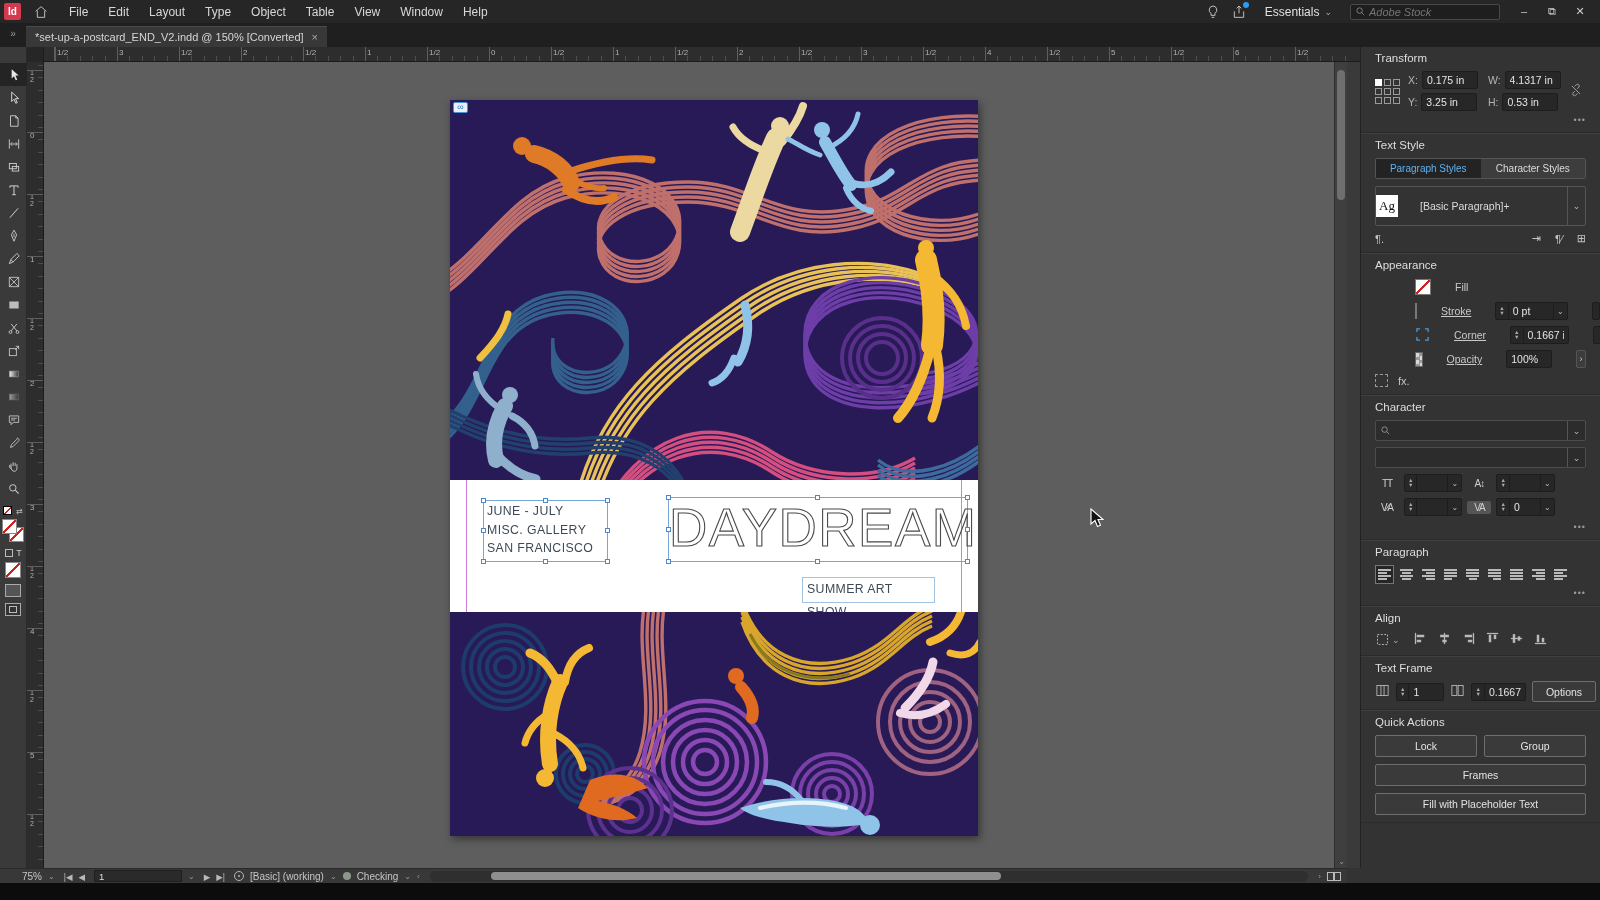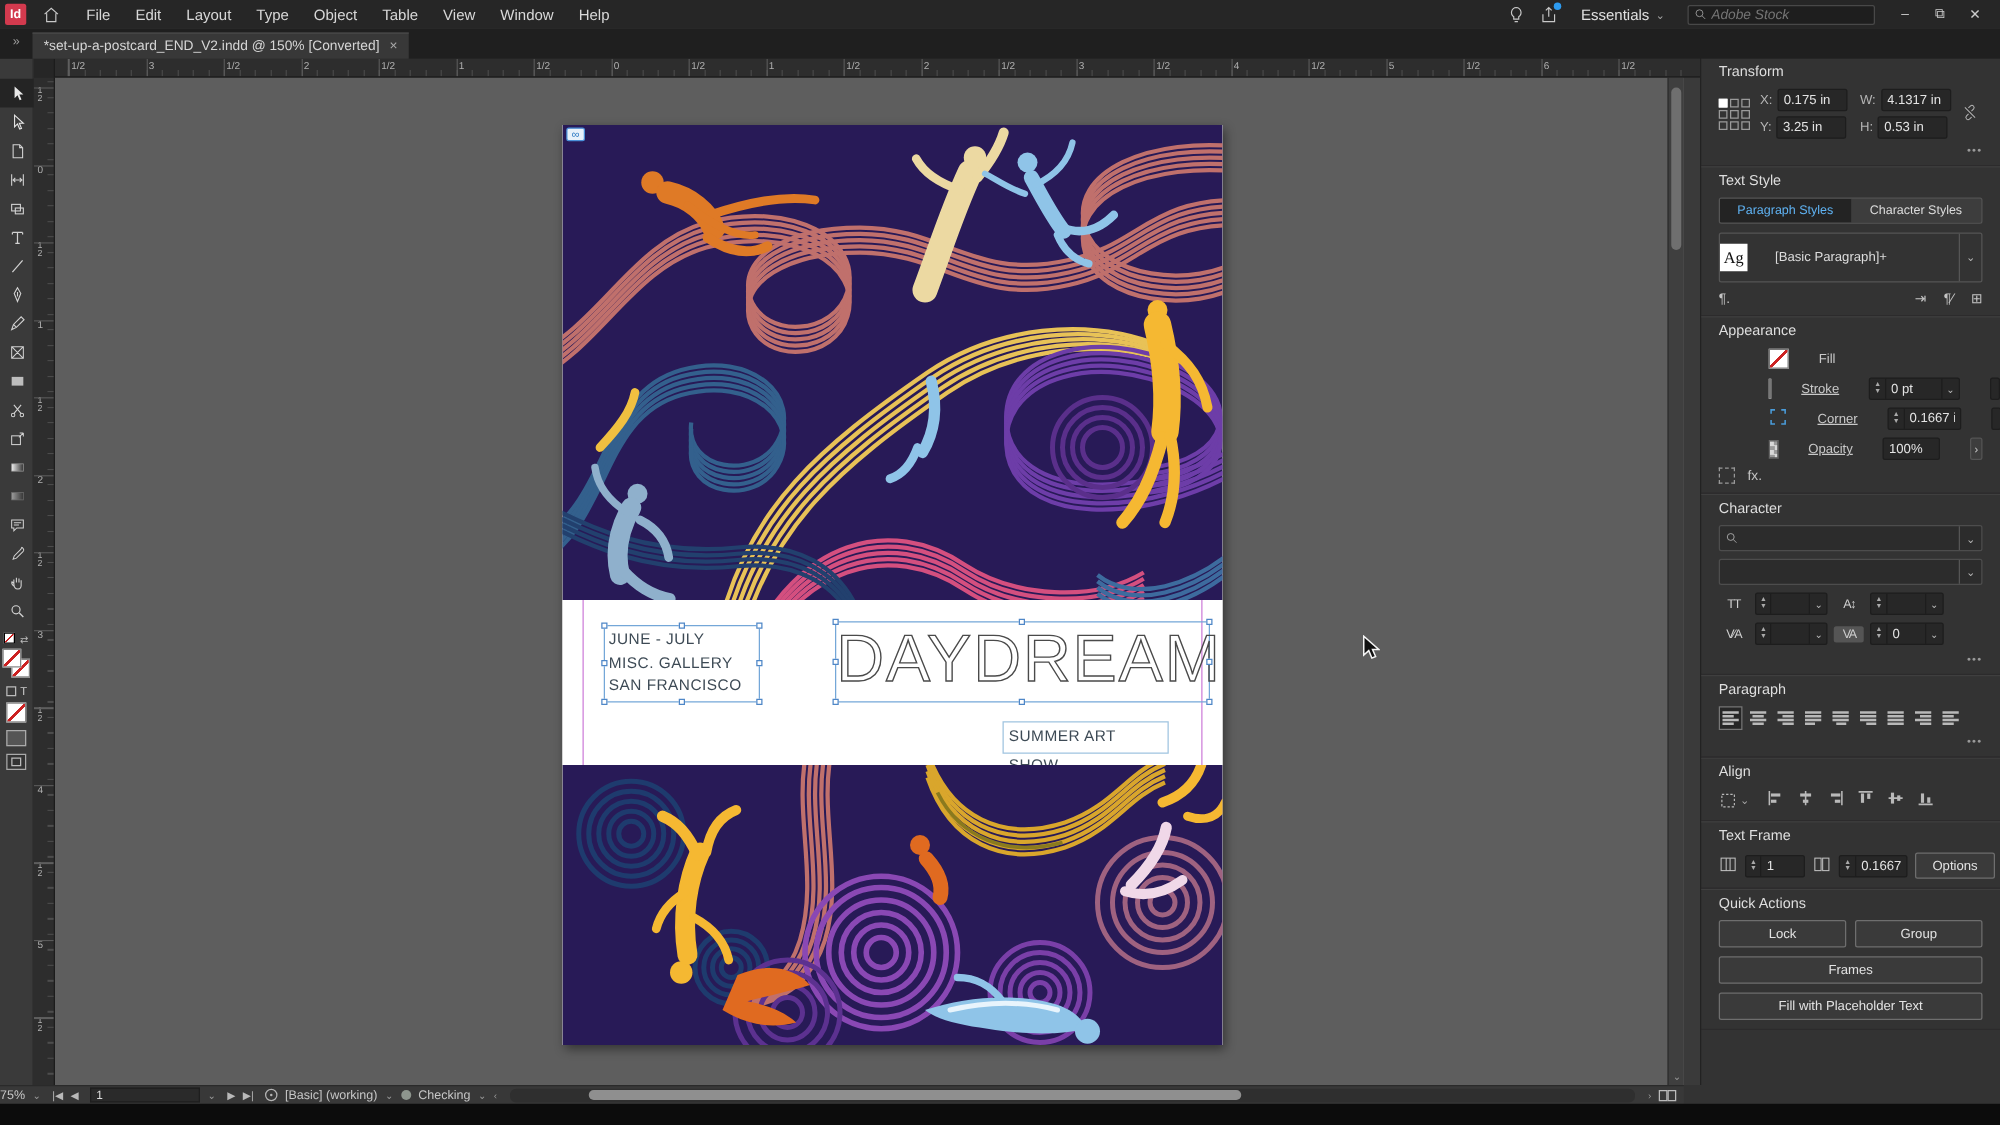--- a/index.html
+++ b/index.html
@@ -179,21 +179,21 @@
   .optbtn { margin-left:auto; height:21px; padding:0 13px; border:1px solid #6e6e6e; border-radius:2px;
     color:#e2e2e2; font-size:10.5px; display:flex; align-items:center; background:#3a3a3a;}
   
   #qa-grid { display:grid; grid-template-columns:1fr 1fr; gap:7px; }
   .qabtn { height:22px; border:1px solid #6e6e6e; border-radius:2px; background:#3a3a3a; color:#e2e2e2;
     font-size:10.5px; display:flex; align-items:center; justify-content:center;}
   .qabtn.wide { grid-column:1 / span 2; }
 
   
   #statusbar { position:absolute; left:0; top:868px; width:1347px; height:15px; background:#383838;
-    display:flex; align-items:center; color:#c6c6c6; font-size:10px; gap:6px; padding-left:0; z-index:26; border-top:1px solid #2a2a2a;}
+    display:flex; align-items:center; color:#c6c6c6; font-size:10px; gap:6px; padding-left:22px; z-index:26; border-top:1px solid #2a2a2a;}
   #statusbar .nav span { padding:0 3px; color:#b9b9b9; font-size:8.5px;}
   #pagefield { width:88px; height:12px; background:#2a2a2a; border:1px solid #1e1e1e; color:#ddd;
     font-size:9.5px; padding:0 4px; display:flex; align-items:center;}
   .sbchev { font-size:8px; color:#9a9a9a; }
   #preflight-ic { width:10px; height:10px; border:1.3px solid #b5b5b5; border-radius:50%; position:relative; }
   #preflight-ic::after{content:""; position:absolute; left:3px; top:3px; width:2px;height:2px;background:#b5b5b5;border-radius:50%;}
   #syncdot { width:8px; height:8px; border-radius:50%; background:#8d958d; }
   #hscroll { flex:1; height:11px; background:#2f2f2f; border-radius:5px; margin:0 4px; position:relative;}
   #hthumb { position:absolute; left:7%; top:1.5px; width:58%; height:8px; background:#8f8f8f; border-radius:4px;}
   #spreadic { display:flex; margin-right:6px; }

